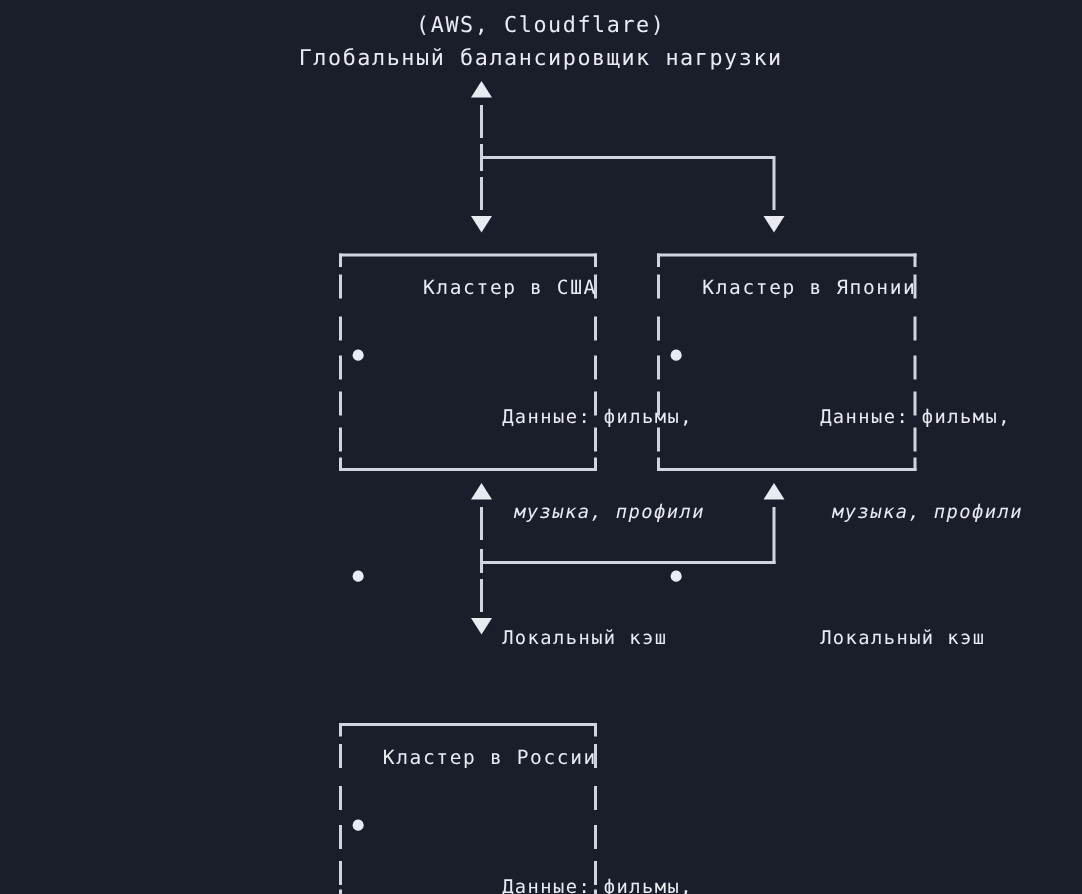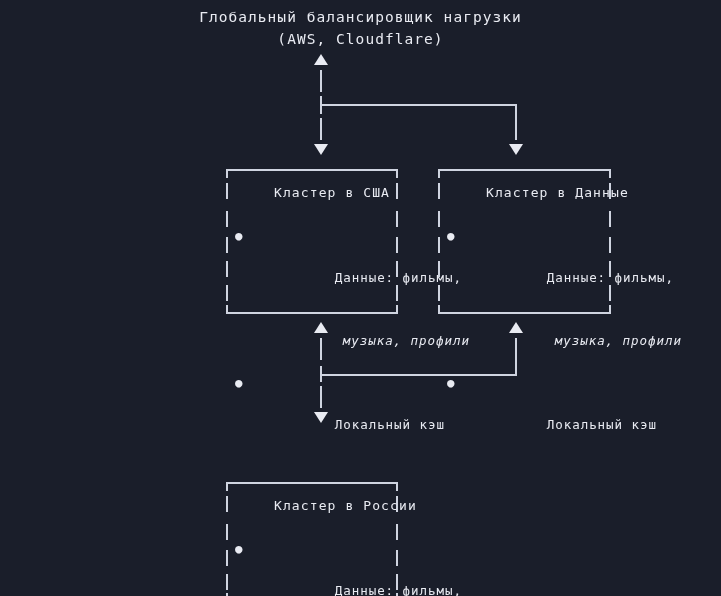--- a/index.html
+++ b/index.html
@@ -100,26 +100,25 @@
   }
   .pipe.l { left: 0; }
   .pipe.r { right: 0; }
 
   .box-body {
     position: absolute;
     left: 0; right: 0; top: 0;
     padding-top: 14px;
   }
   .box-title {
-    text-align: left;
+    text-align: right;
     font-size: 13px;
     letter-spacing: 1.1px;
     line-height: 20px;
     white-space: pre;
-    padding-left: 48px;
   }
   .box-items {
     margin-top: 22px;
     padding-left: 24px;
   }
   .box-item {
     position: relative;
     font-size: 12.5px;
     letter-spacing: 0.95px;
     line-height: 21px;
@@ -136,22 +135,22 @@
     padding-left: 8px;
     font-style: italic;
   }
 </style>
 </head>
 <body>
 
 <div id="stage">
 
   <div class="title-block">
+    <div class="title-line">(AWS, Cloudflare)</div>
     <div class="title-line">Глобальный балансировщик нагрузки</div>
-    <div class="title-line">(AWS, Cloudflare)</div>
   </div>
 
   <div class="conn">
 
     <div class="arrow-up" style="left:314px; top:54px;"></div>
 
     <div class="vline" style="left:320px; top:70px; height:22px;"></div>
 
     <div class="vline" style="left:320px; top:96px; height:18px;"></div>
     <div class="hline" style="left:320px; top:104px; width:197px;"></div>
@@ -214,21 +213,21 @@
       <div class="pipe l" style="top:68px;"></div>
       <div class="pipe l" style="top:92px;"></div>
       <div class="pipe l" style="top:116px;"></div>
       <div class="pipe r" style="top:14px;"></div>
       <div class="pipe r" style="top:42px;"></div>
       <div class="pipe r" style="top:68px;"></div>
       <div class="pipe r" style="top:92px;"></div>
       <div class="pipe r" style="top:116px;"></div>
     </div>
     <div class="box-body">
-      <div class="box-title">Кластер в Данные</div>
+      <div class="box-title">Кластер в Японии</div>
       <div class="box-items">
         <div class="box-item">
           <span class="bullet">●</span>
           <span>Данные: фильмы,</span>
         </div>
         <div class="box-item item-cont">
           <span>музыка, профили</span>
         </div>
         <div class="box-item">
           <span class="bullet">●</span>

